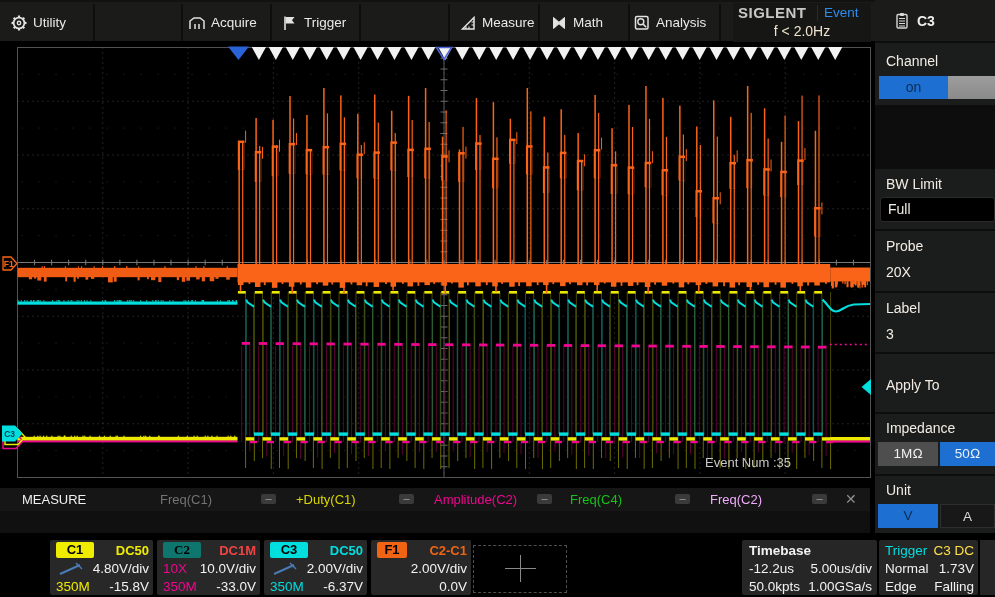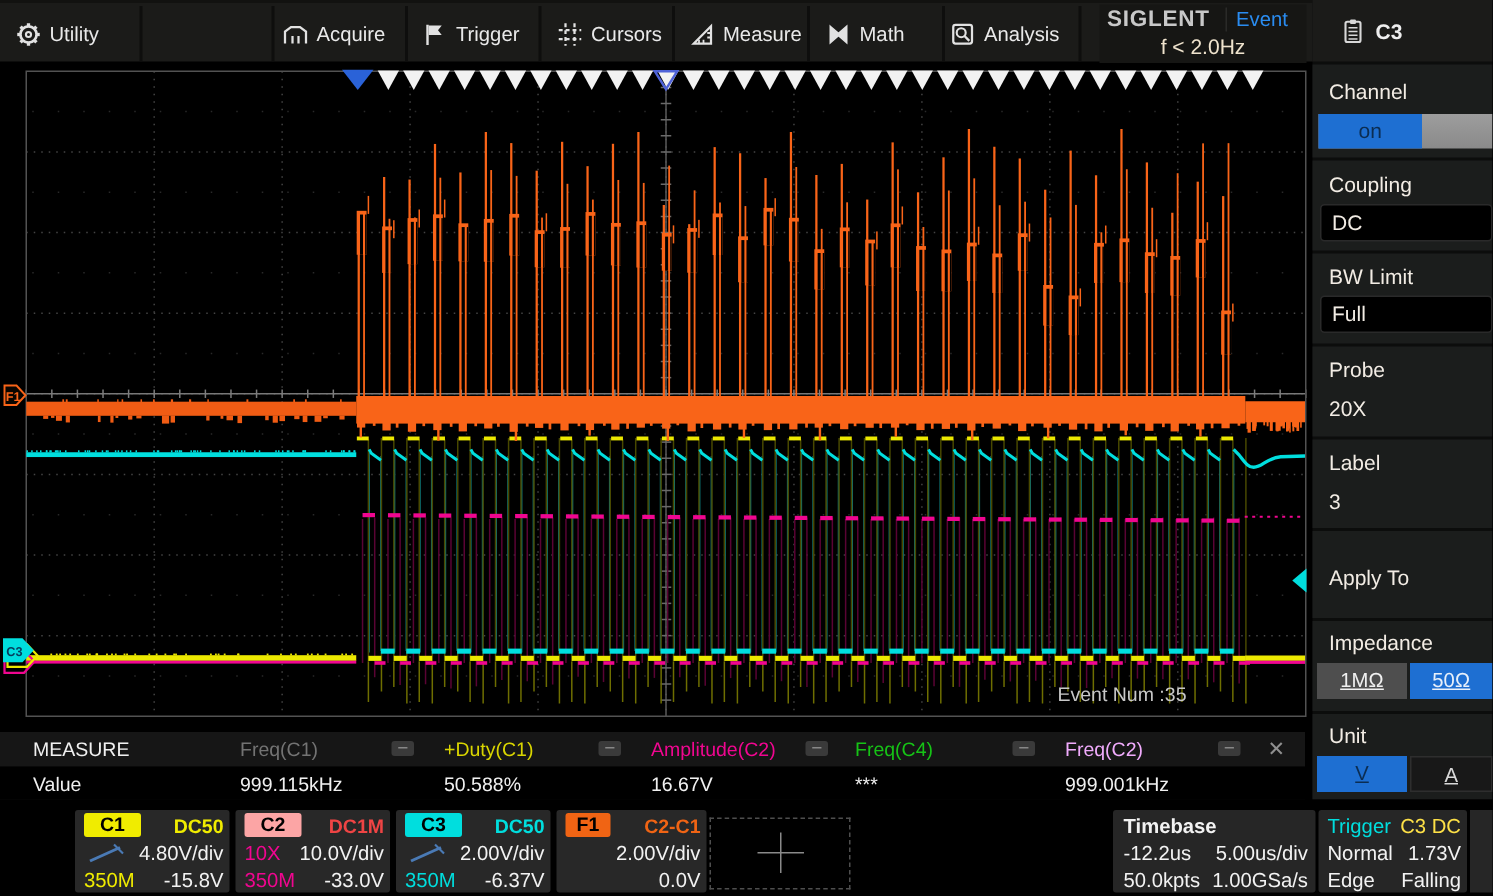--- a/index.html
+++ b/index.html
@@ -12,21 +12,21 @@
 #sigbox { position:absolute; left:733px; top:1px; width:138px; height:39px; background:#161614; }
 #siglent { position:absolute; left:5px; top:1px; color:#c8c8c8; font-weight:bold; font-size:15px; letter-spacing:0.5px; }
 #ready { position:absolute; left:91px; top:2px; color:#2a8cf0; font-size:13.5px; }
 #freq { position:absolute; left:0; top:20px; width:138px; text-align:center; color:#efe3cd; font-size:14px; }
 
 #sidebar { left:875px; top:0; width:120px; height:533px; background:#0c0d0c; }
 #sidehead { position:absolute; left:0; top:0; width:120px; height:41px; background:#1b1b19; color:#eee; }
 .sect { position:absolute; left:0; width:120px; background:#1b1d1c; }
 .slabel { position:absolute; left:11px; color:#f2ece4; font-size:14px; }
 .sfield { position:absolute; left:5px; width:115px; height:25px; background:#000; border:1px solid #2a2a2a; border-radius:3px; color:#f2ece4; font-size:14px; line-height:23px; padding-left:7px; }
-.btn { position:absolute; height:24px; font-size:13.5px; text-align:center; line-height:24px;text-decoration:underline; }
+.btn { position:absolute; height:24px; font-size:13.5px; text-align:center; line-height:24px; }
 
 #meas { left:0; top:488px; width:870px; height:45px; background:#101010; }
 #meashdr { position:absolute; left:0; top:0; width:870px; height:23px; background:#161616; }
 #measval { position:absolute; left:0; top:23px; width:870px; height:22px; background:#000; }
 .mh { position:absolute; top:4px; font-size:13px; }
 .mv { position:absolute; top:4px; font-size:13px; color:#f0f0f0; }
 .minus { position:absolute; top:6px; width:15px; height:10px; background:#3a3a3a; border-radius:2px; color:#a0a0a0; font-size:11px; line-height:8px; text-align:center; }
 
 #bottom { left:16px; top:533px; width:995px; height:64px; background:#000;margin-left:32px; }
 .chbox { position:absolute; top:7px; width:103px; height:55px; background:#282828; border-radius:2px; }
@@ -1173,31 +1173,20 @@
         </svg>
         <span>Acquire</span>
       </div>
 <div class="mitem" style="left:281px">
         <svg class="micon" width="18" height="18" viewBox="0 0 18 18">
           <path d="M4,16 V2.5" stroke="#e2e2e2" stroke-width="1.6"></path>
           <path d="M4.8,3 H13.5 L11,6.2 L13.5,9.4 H4.8 Z" fill="#e2e2e2"></path>
         </svg>
         <span>Trigger</span>
       </div>
-<div class="mitem" style="left:371px">
-        <svg class="micon" width="18" height="18" viewBox="0 0 18 18">
-          <g stroke="#e2e2e2" stroke-width="1.5" stroke-dasharray="2.6 2">
-            <line x1="6" y1="1.5" x2="6" y2="16.5"></line>
-            <line x1="12" y1="1.5" x2="12" y2="16.5"></line>
-            <line x1="1.5" y1="6" x2="16.5" y2="6"></line>
-            <line x1="1.5" y1="12" x2="16.5" y2="12"></line>
-          </g>
-        </svg>
-        <span>Cursors</span>
-      </div>
 <div class="mitem" style="left:459px">
         <svg class="micon" width="18" height="18" viewBox="0 0 18 18">
           <path d="M3.5,15 L15,15 L15,3.5 Z" fill="none" stroke="#e2e2e2" stroke-width="1.5"></path>
           <path d="M7,15 V12.5 M10,15 V12.5 M15,11 H12.5 M15,8 H12.5" stroke="#e2e2e2" stroke-width="1.2"></path>
         </svg>
         <span>Measure</span>
       </div>
 <div class="mitem" style="left:550px">
         <svg class="micon" width="18" height="18" viewBox="0 0 18 18">
           <path d="M3.5,3.5 L9,8.2 L14.5,3.5 V14.5 L9,9.8 L3.5,14.5 Z" fill="#e2e2e2" stroke="#e2e2e2" stroke-width="1"></path>
@@ -1241,24 +1230,20 @@
               <line x1="5" y1="14" x2="11" y2="14"></line>
             </g>
           </svg></span>
     <span style="position:absolute;left:42px;top:13px;font-size:14px;font-weight:bold">C3</span>
   </div>
   <div class="sect" style="top:43px;height:62px">
     <div class="slabel" style="top:10px">Channel</div>
     <div style="position:absolute;left:4px;top:33px;width:116px;height:23px;background:linear-gradient(#9d9d9d,#8a8a8a)"></div>
     <div style="position:absolute;left:4px;top:33px;width:69px;height:23px;background:#1e6fd2;color:#0b2d52;font-size:14px;text-align:center;line-height:22px">on</div>
   </div>
-  <div class="sect" style="top:107px;height:60px">
-    <div class="slabel" style="top:8px">Coupling</div>
-    <div class="sfield" style="top:29px">DC</div>
-  </div>
   <div class="sect" style="top:169px;height:60px">
     <div class="slabel" style="top:7px">BW Limit</div>
     <div class="sfield" style="top:28px">Full</div>
   </div>
   <div class="sect" style="top:231px;height:60px">
     <div class="slabel" style="top:7px">Probe</div>
     <div class="slabel" style="top:33px">20X</div>
   </div>
   <div class="sect" style="top:293px;height:59px">
     <div class="slabel" style="top:7px">Label</div>
@@ -1287,44 +1272,36 @@
     <span class="mh" style="left:434px;color:#f00690">Amplitude(C2)</span>
     <span class="mh" style="left:570px;color:#16c316">Freq(C4)</span>
     <span class="mh" style="left:710px;color:#f0abfc">Freq(C2)</span>
     <span class="minus" style="left:261px">–</span>
     <span class="minus" style="left:399px">–</span>
     <span class="minus" style="left:537px">–</span>
     <span class="minus" style="left:675px">–</span>
     <span class="minus" style="left:812px">–</span>
     <span style="position:absolute;left:845px;top:3px;color:#8f8f8f;font-size:14px">✕</span>
   </div>
-  <div id="measval">
-    <span class="mv" style="left:22px">Value</span>
-    <span class="mv" style="left:160px">999.115kHz</span>
-    <span class="mv" style="left:296px">50.588%</span>
-    <span class="mv" style="left:434px">16.67V</span>
-    <span class="mv" style="left:570px">***</span>
-    <span class="mv" style="left:710px">999.001kHz</span>
-  </div>
 </div>
 
 <div id="bottom" class="abs">
   <div class="chbox" style="left:2px">
     <div class="tag" style="background:#f0ec00">C1</div>
     <div class="r1r" style="color:#f0ec00">DC50</div>
     <span style="position:absolute;left:8px;top:22px"><svg width="26" height="14" viewBox="0 0 26 14">
             <line x1="2" y1="12" x2="22" y2="3" stroke="#4a7ab5" stroke-width="2"></line>
             <line x1="18" y1="1" x2="24" y2="7" stroke="#4a7ab5" stroke-width="1.4"></line>
           </svg></span>
     <div class="r2">4.80V/div</div>
     <div class="r3l" style="color:#f0ec00">350M</div>
     <div class="r3r">-15.8V</div>
   </div>
   <div class="chbox" style="left:109px">
-    <div class="tag" style="background:#fca5a5;">C2</div>
+    <div class="tag" style="background:#0f766e;font-family:Liberation Serif, serif;">C2</div>
     <div class="r1r" style="color:#ef4444">DC1M</div>
     <div class="r2l" style="color:#f00690">10X</div>
     <div class="r2">10.0V/div</div>
     <div class="r3l" style="color:#f00690">350M</div>
     <div class="r3r">-33.0V</div>
   </div>
   <div class="chbox" style="left:216px">
     <div class="tag" style="background:#00dede">C3</div>
     <div class="r1r" style="color:#00dede">DC50</div>
     <span style="position:absolute;left:8px;top:22px"><svg width="26" height="14" viewBox="0 0 26 14">

